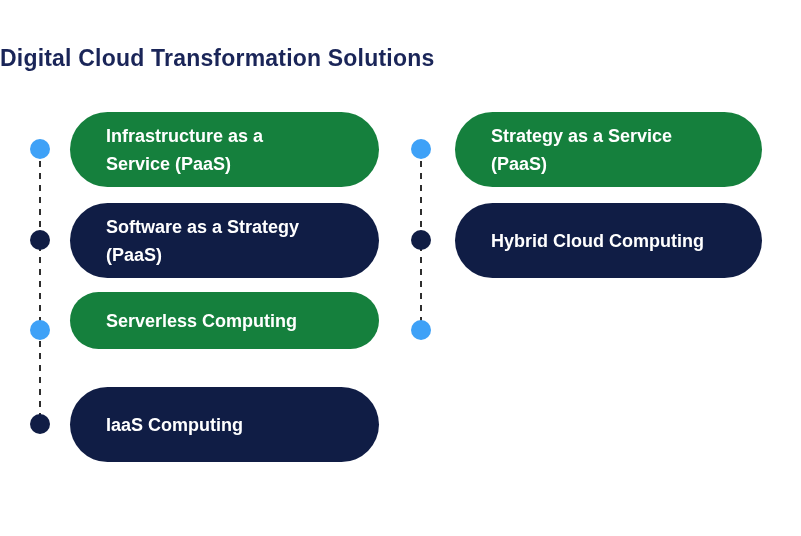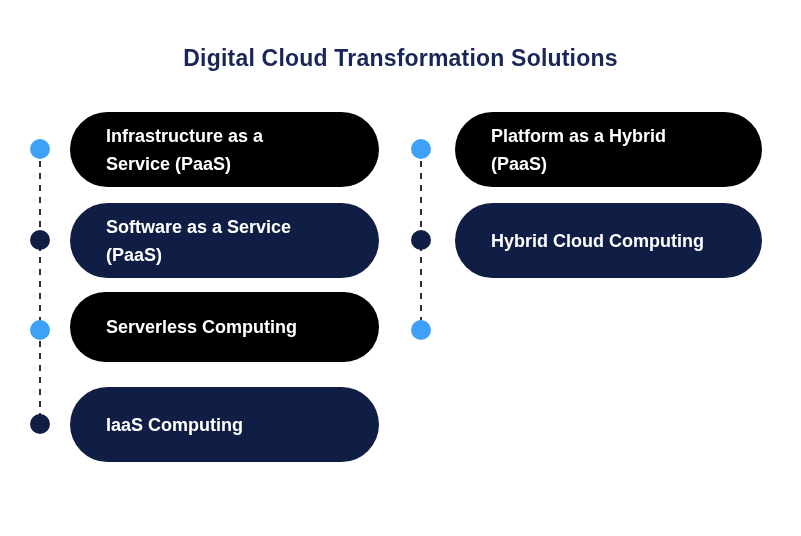--- a/index.html
+++ b/index.html
@@ -8,48 +8,48 @@
     width: 801px;
     height: 536px;
     background: #ffffff;
     font-family: "Liberation Sans", sans-serif;
     overflow: hidden;
   }
   .title {
     position: absolute;
     left: 0; right: 0;
     top: 43px;
-    text-align: center;
+    text-align: left;
     font-size: 23px;
     line-height: 30px;
     font-weight: 700;
     color: #1A2558;
     letter-spacing: 0.2px;
   }
   .pill {
     position: absolute;
     border-radius: 40px;
     display: flex;
     flex-direction: column;
     justify-content: center;
     padding-left: 36px;
     padding-right: 20px;
     box-sizing: border-box;
     color: #ffffff;
     font-weight: 700;
     font-size: 18px;
     line-height: 28px;
   }
-  .pill.light { background: #000000; }
+  .pill.light { background: #15803d; }
   .pill.dark  { background: #101D45; }
   .col-left  { left: 70px;  width: 309px; }
   .col-right { left: 455px; width: 307px; }
   .row1 { top: 112px; height: 75px; }
   .row2 { top: 203px; height: 75px; }
-  .row3 { top: 292px; height: 70px; }
+  .row3 { top: 292px; height: 57px; }
   .row4 { top: 387px; height: 75px; }
   .dot {
     position: absolute;
     width: 20px; height: 20px;
     border-radius: 50%;
     z-index: 2;
   }
   .dot.light { background: #3EA1F7; }
   .dot.dark  { background: #101D45; }
   .dash-line {
@@ -76,31 +76,31 @@
 
   <div class="dot light" style="left:411px; top:139px;"></div>
   <div class="dot dark" style="left:411px; top:230px;"></div>
   <div class="dot light" style="left:411px; top:320px;"></div>
 
   <div class="pill light col-left row1">
     <div>Infrastructure as a</div>
     <div>Service (PaaS)</div>
   </div>
   <div class="pill dark col-left row2">
-    <div>Software as a Service</div>
+    <div>Software as a Strategy</div>
     <div>(PaaS)</div>
   </div>
   <div class="pill light col-left row3">
     <div>Serverless Computing</div>
   </div>
   <div class="pill dark col-left row4">
     <div>IaaS Computing</div>
   </div>
 
   <div class="pill light col-right row1">
-    <div>Platform as a Hybrid</div>
+    <div>Strategy as a Service</div>
     <div>(PaaS)</div>
   </div>
   <div class="pill dark col-right row2">
     <div>Hybrid Cloud Computing</div>
   </div>
 
 </div>
 
 </body></html>

